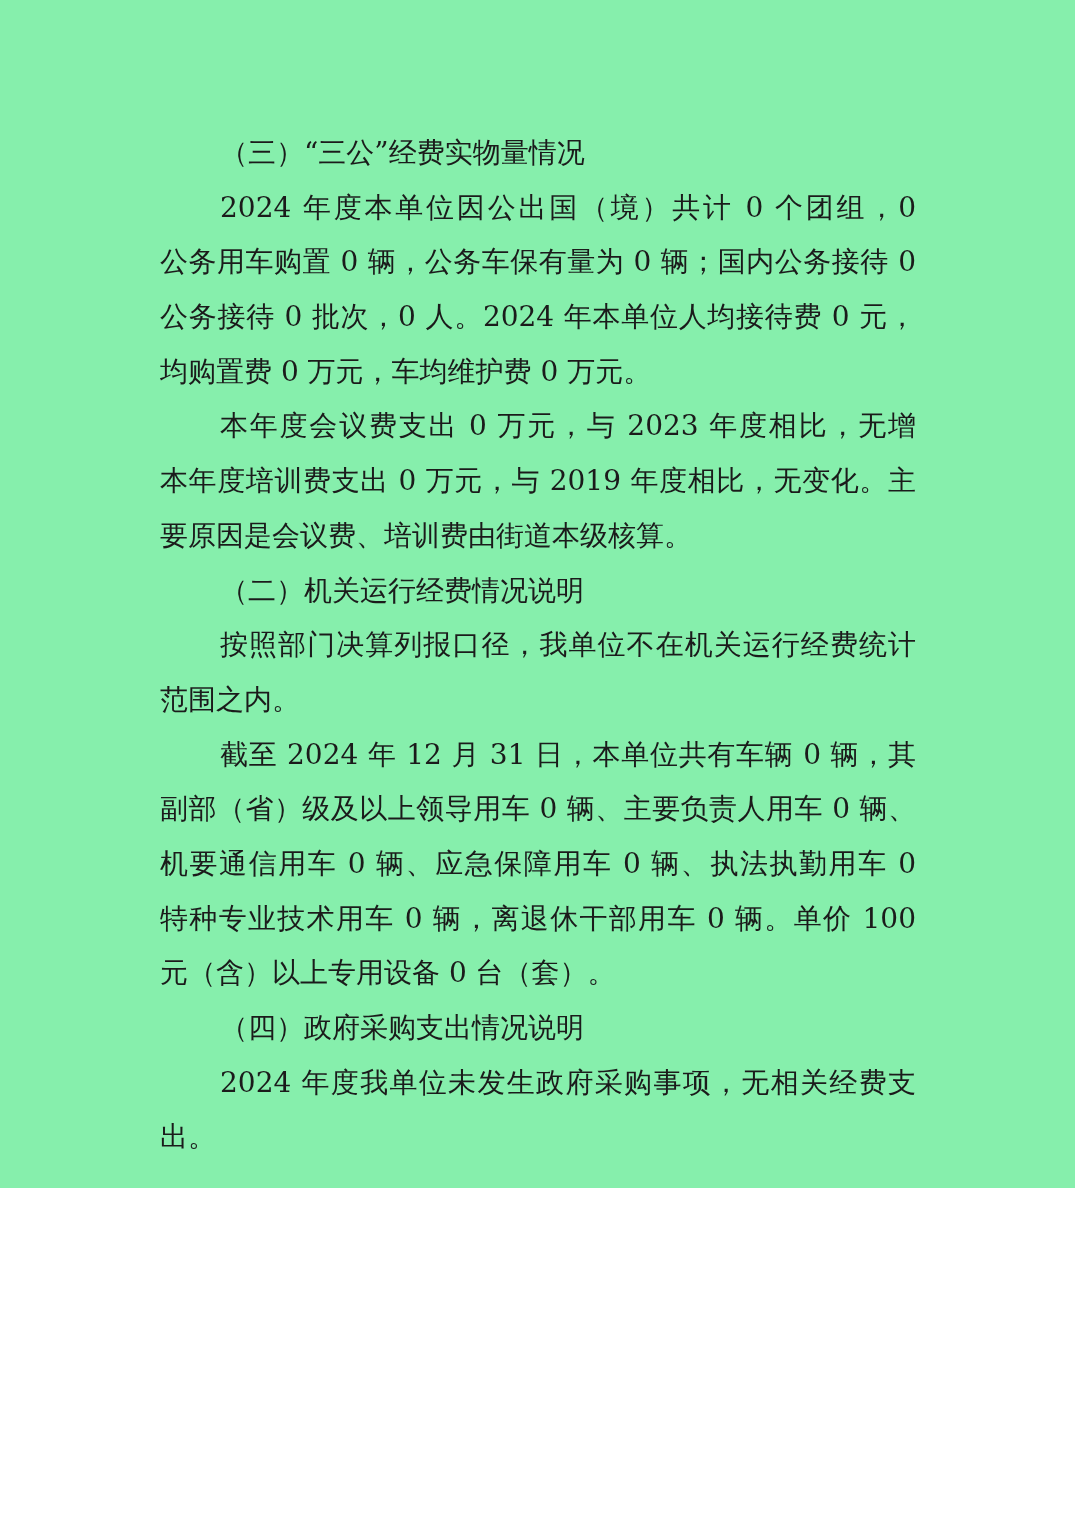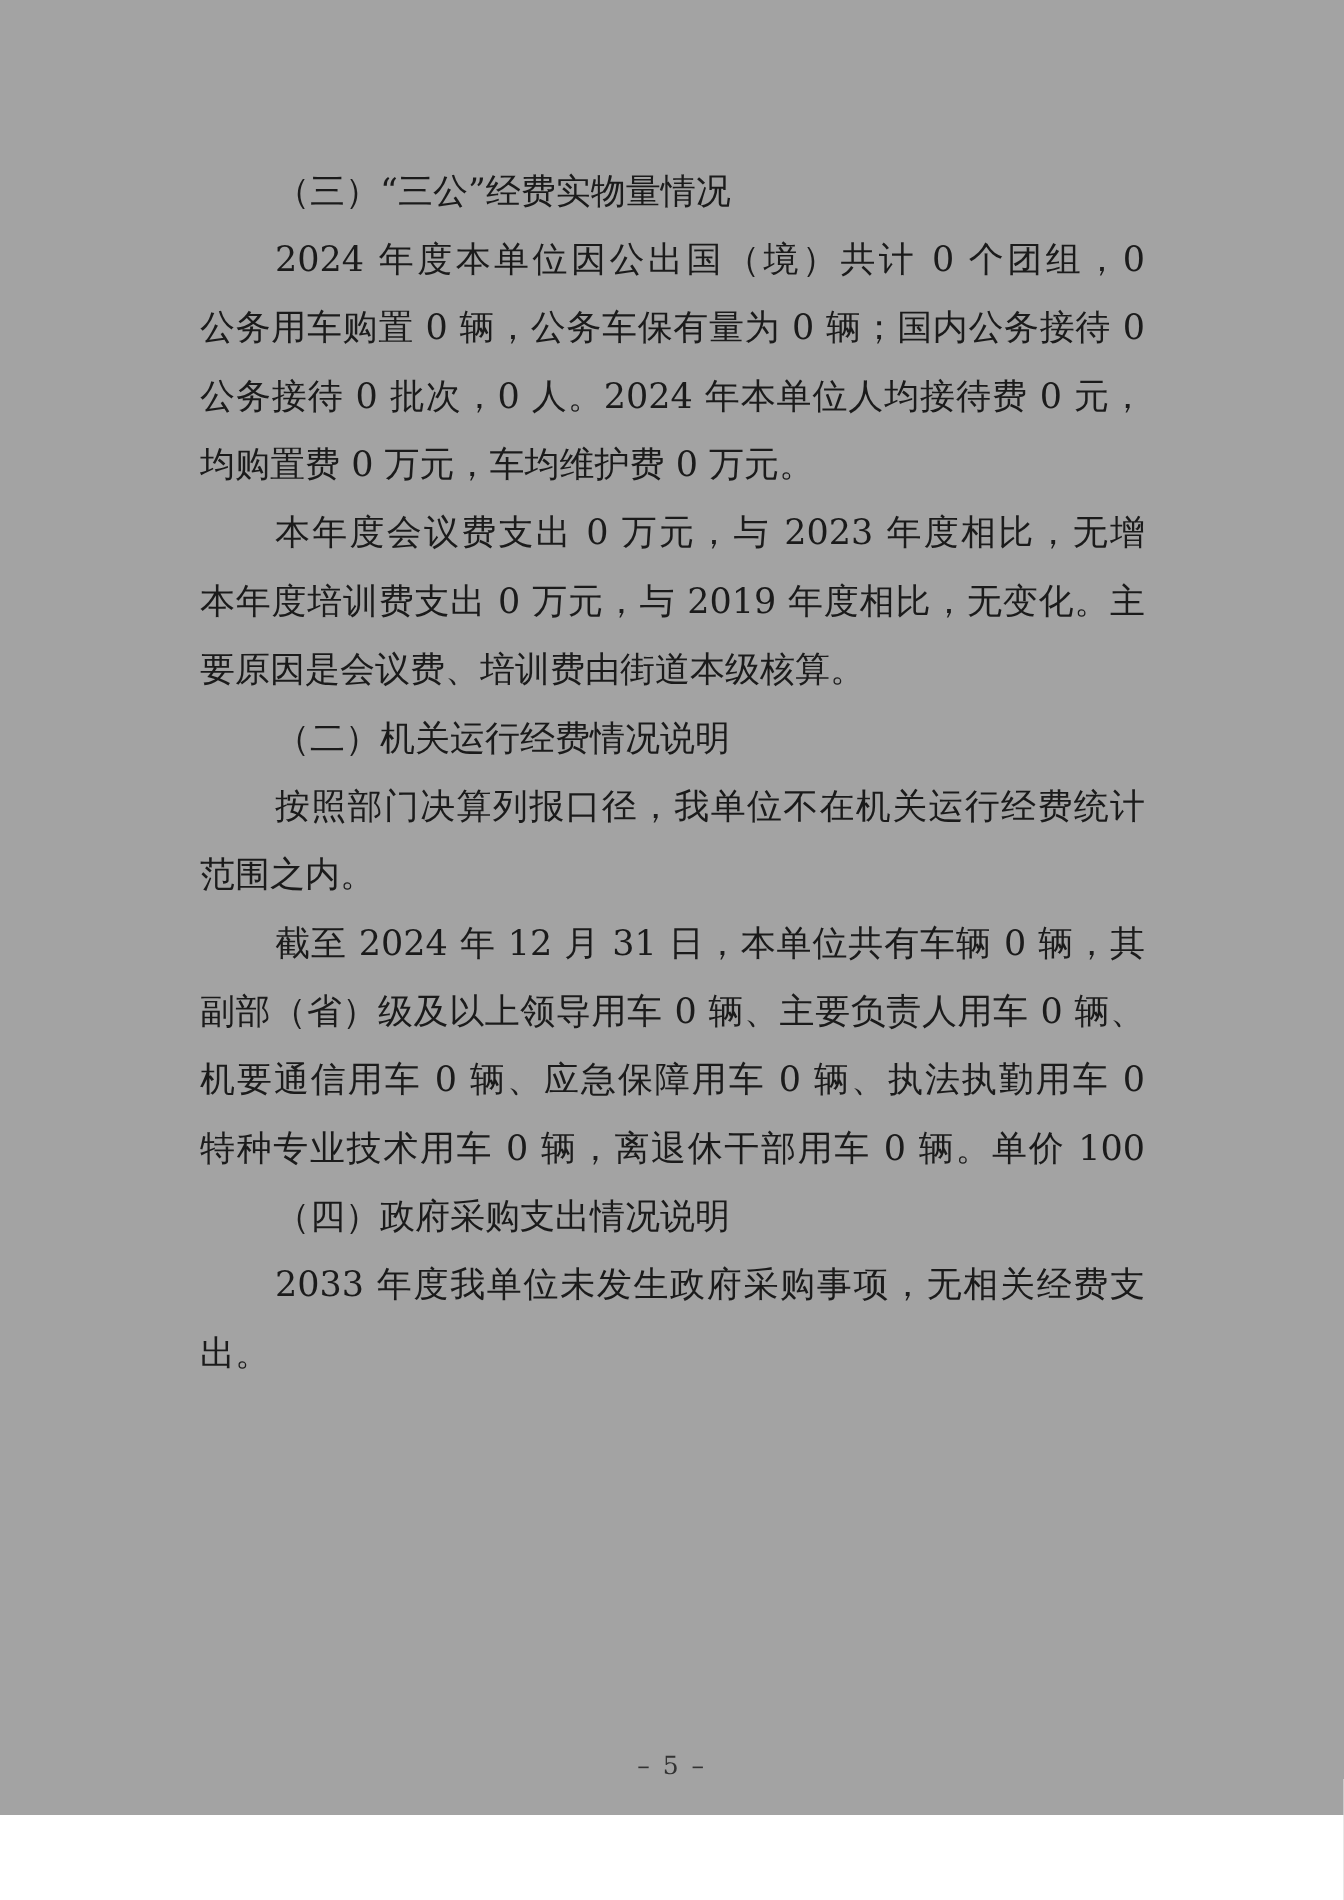--- a/index.html
+++ b/index.html
@@ -3,22 +3,22 @@
 <meta charset="utf-8">
 <style>
   html, body {
     margin: 0;
     padding: 0;
     background: #ffffff;
   }
   .page {
     position: relative;
     width: 1075px;
-    height: 1452px;
-    background: #a3a3a3;
+    height: 1188px;
+    background: #86efac;
     overflow: hidden;
     font-family: "DejaVu Serif", serif;
     color: #1b1b1b;
   }
   .content {
     position: absolute;
     left: 160px;
     top: 126px;
     width: 756px;
   }
@@ -67,18 +67,19 @@
     <div class="line indent justify">本年度会议费支出 0 万元，与 2023 年度相比，无增减。</div>
     <div class="line justify">本年度培训费支出 0 万元，与 2019 年度相比，无变化。主</div>
     <div class="line">要原因是会议费、培训费由街道本级核算。</div>
     <div class="line indent">（二）机关运行经费情况说明</div>
     <div class="line justify indent">按照部门决算列报口径，我单位不在机关运行经费统计</div>
     <div class="line">范围之内。</div>
     <div class="line indent justify">截至 2024 年 12 月 31 日，本单位共有车辆 0 辆，其中，</div>
     <div class="line justify">副部（省）级及以上领导用车 0 辆、主要负责人用车 0 辆、</div>
     <div class="line justify">机要通信用车 0 辆、应急保障用车 0 辆、执法执勤用车 0 辆，</div>
     <div class="line justify">特种专业技术用车 0 辆，离退休干部用车 0 辆。单价 100 万</div>
+    <div class="line">元（含）以上专用设备 0 台（套）。</div>
     <div class="line indent">（四）政府采购支出情况说明</div>
-    <div class="line indent justify">2033 年度我单位未发生政府采购事项，无相关经费支</div>
+    <div class="line indent justify">2024 年度我单位未发生政府采购事项，无相关经费支</div>
     <div class="line">出。</div>
   </div>
   <div class="footer">– 5 –</div>
 </div>
 
 </body></html>

